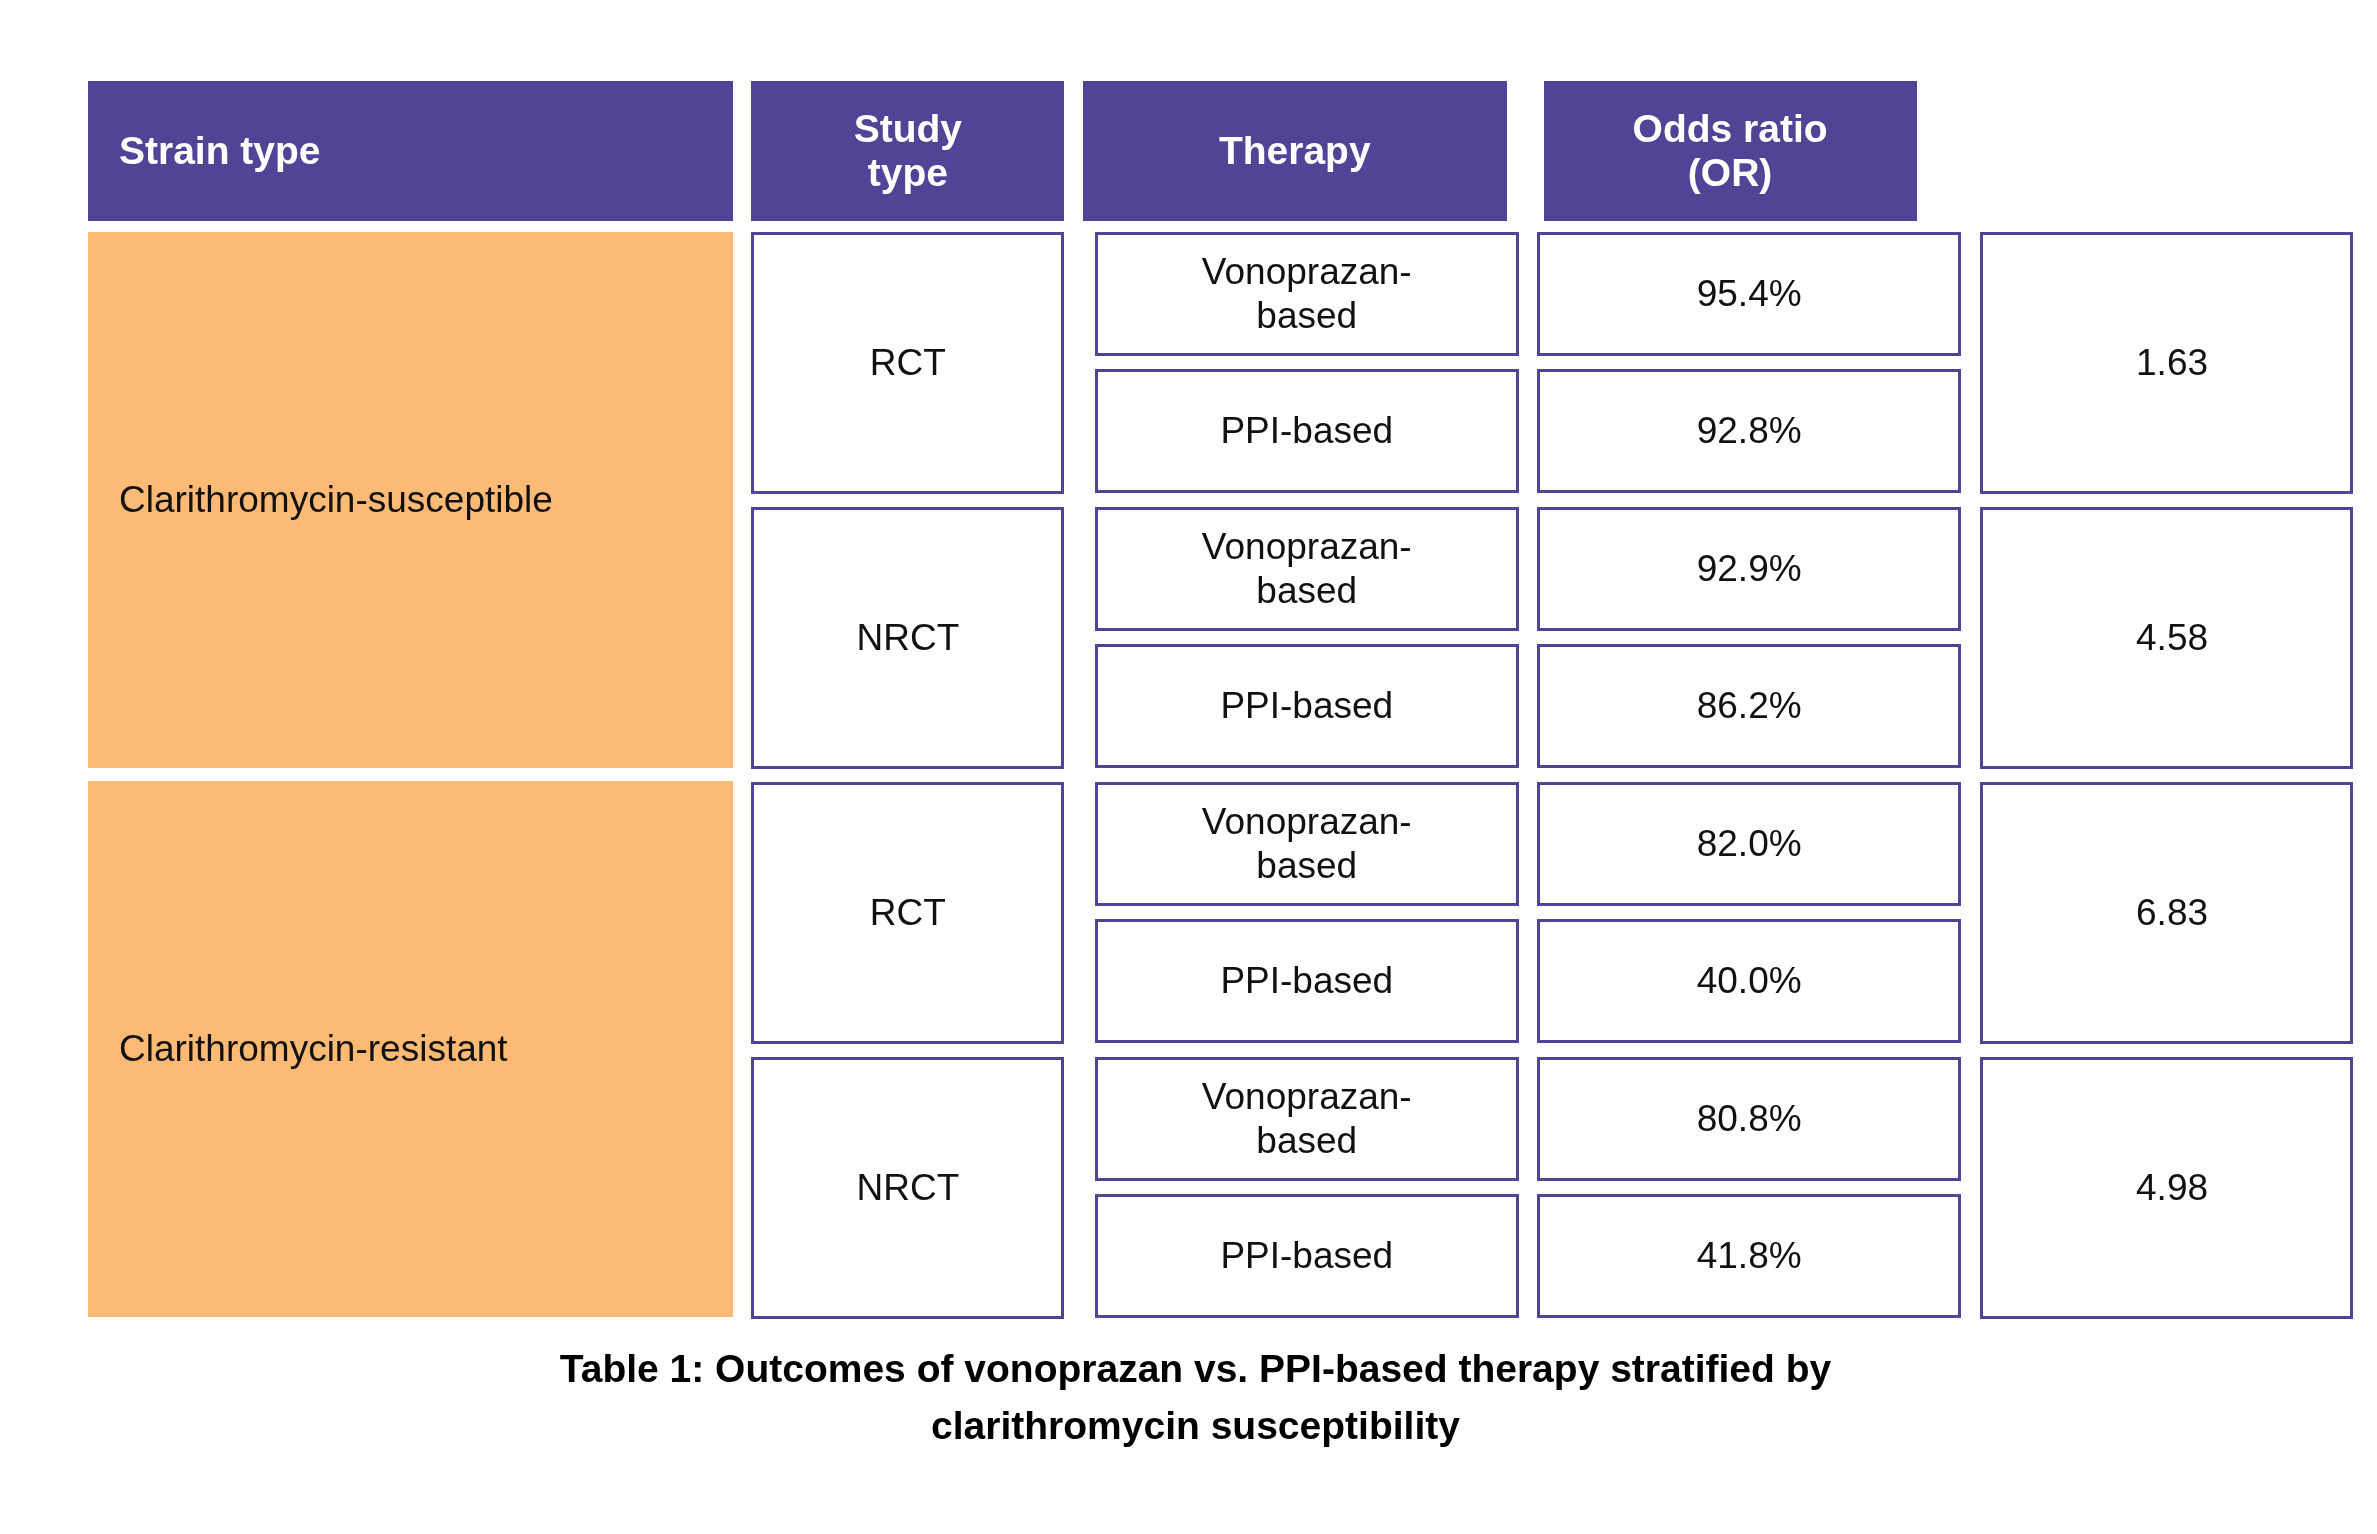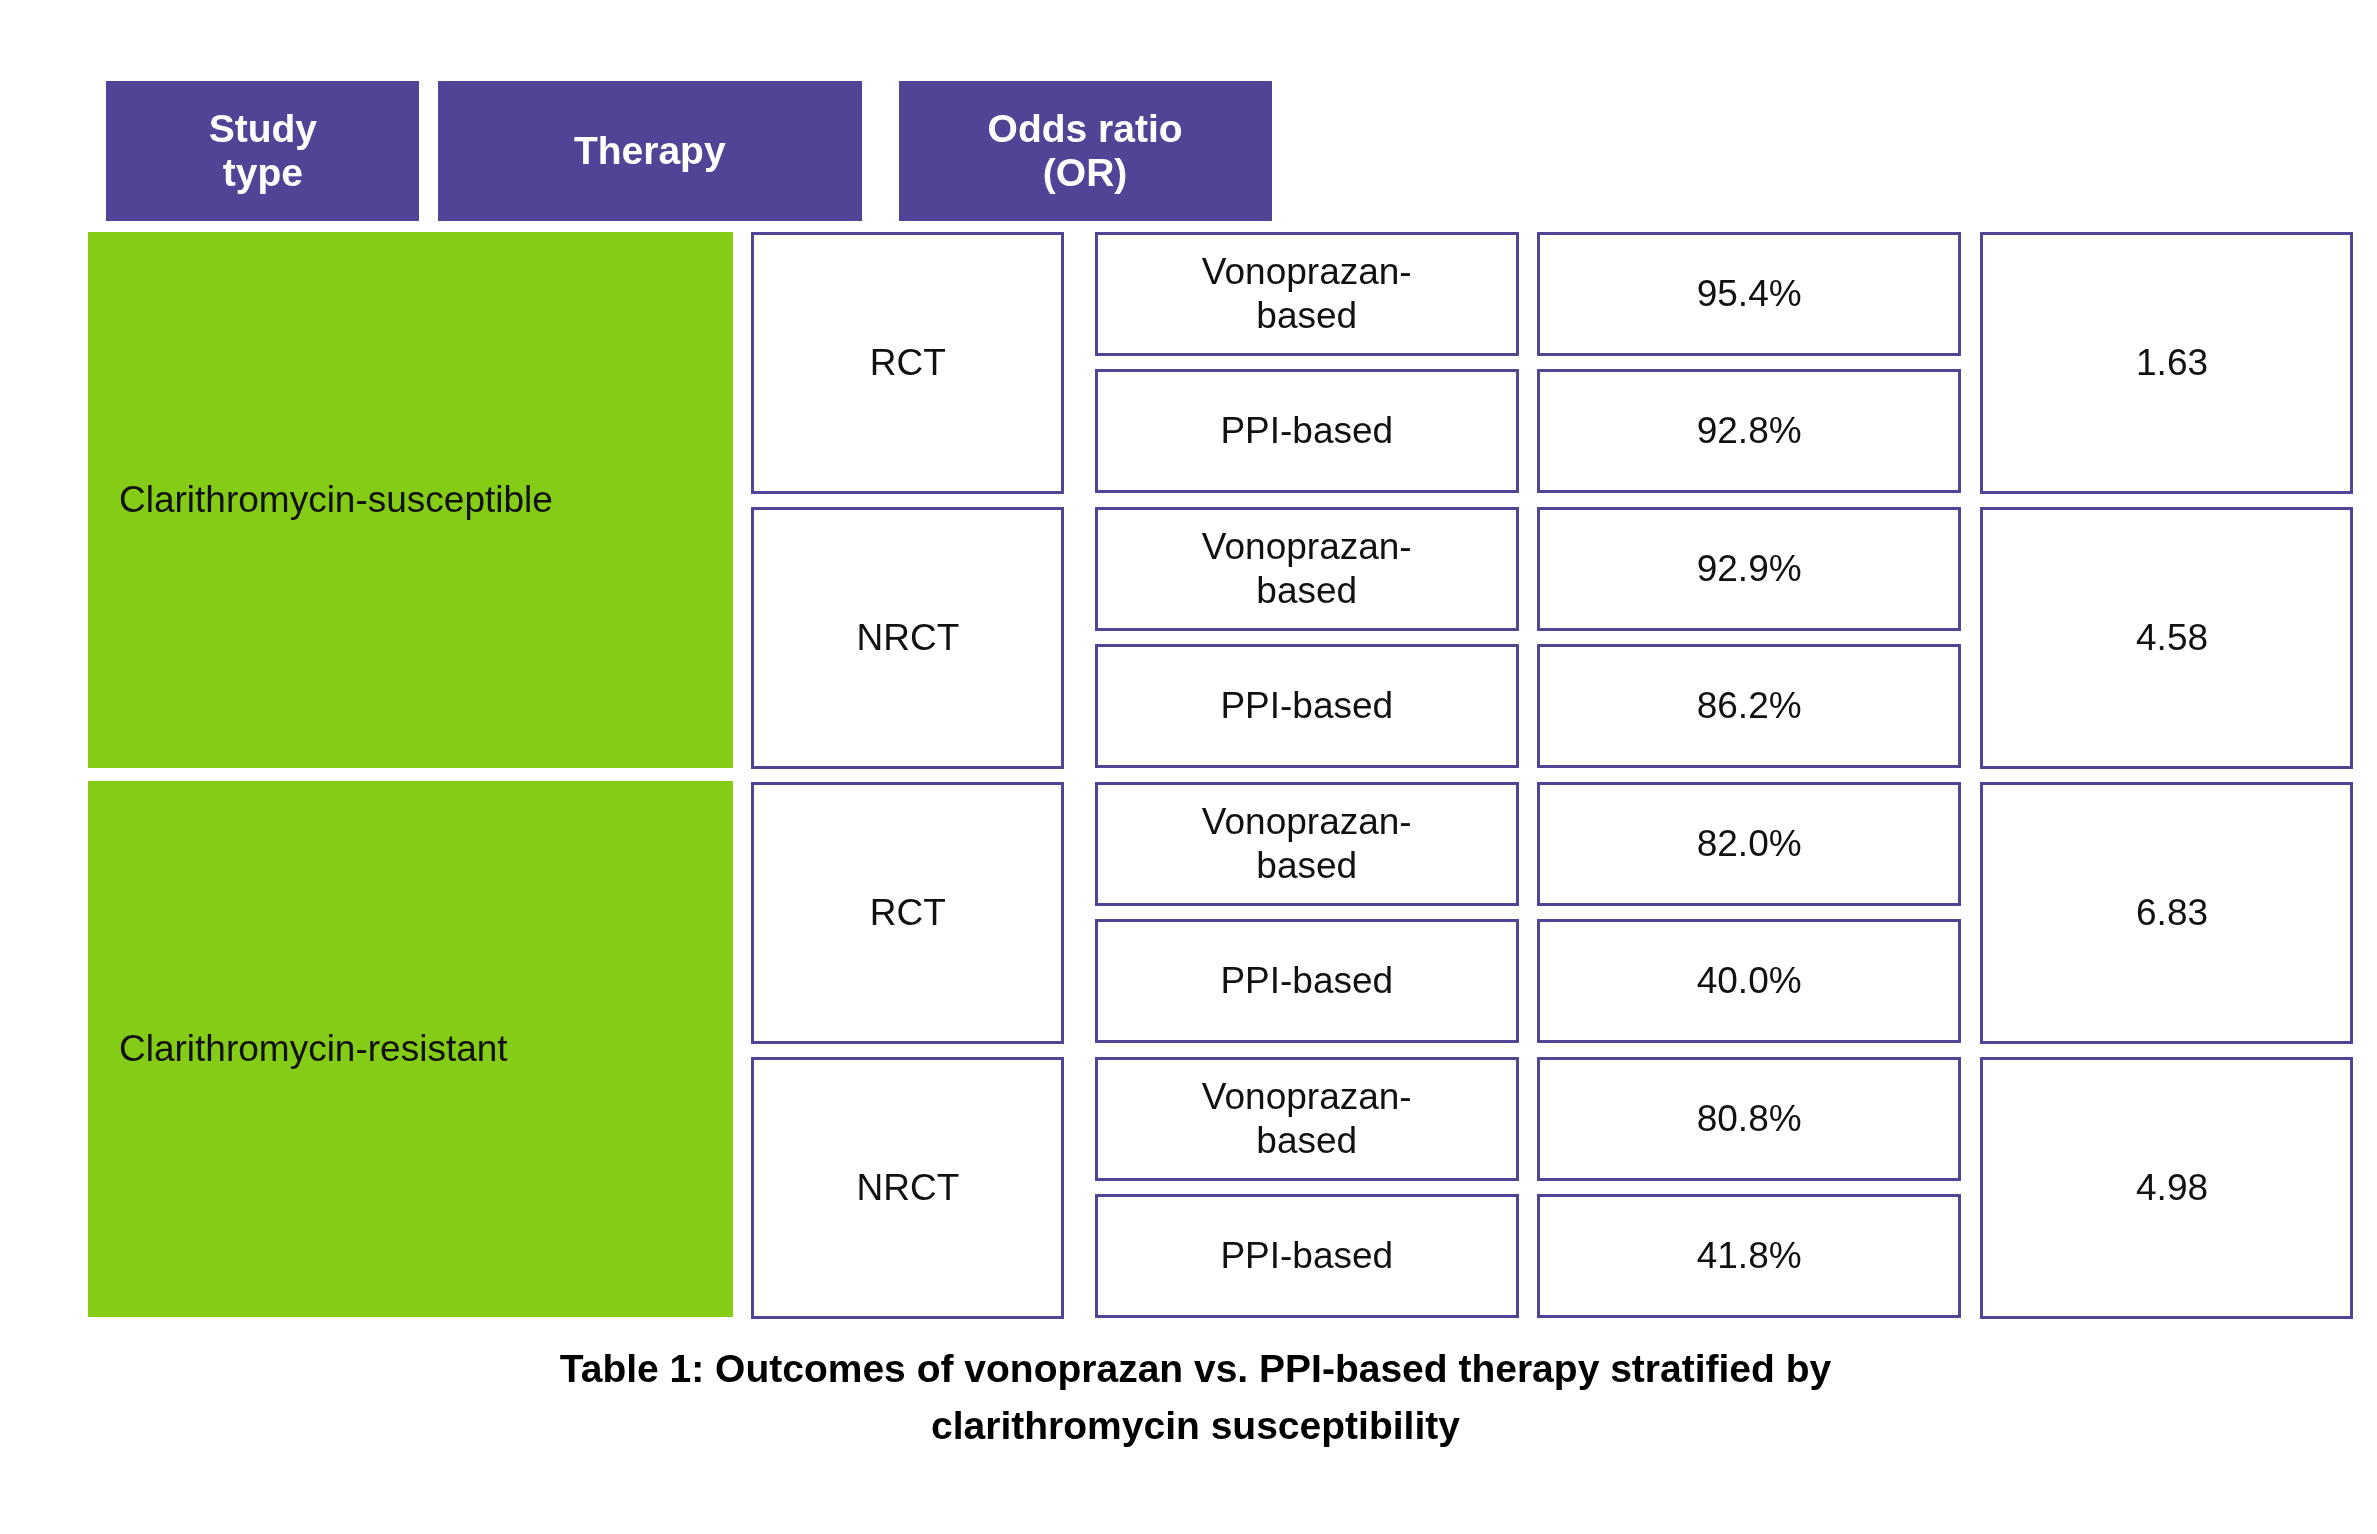--- a/index.html
+++ b/index.html
@@ -69,21 +69,21 @@
     align-items: stretch;
   }
 
   .strain-col {
     width: 645px;
     flex: 0 0 645px;
     display: flex;
     flex-direction: column;
   }
   .strain-block {
-    background: #84cc16;
+    background: #fdba74;
     display: flex;
     align-items: center;
     justify-content: flex-start;
     box-sizing: border-box;
     padding-left: 31px;
     color: #111111;
     font-size: 37px;
     line-height: 1.2;
   }
   .strain-block.b1 { height: 536px; margin-bottom: 13px; }
@@ -146,20 +146,23 @@
   }
 </style>
 </head>
 <body>
 
 <div class="page">
 
   <div class="table-wrap">
 
     <div class="header-row">
+      <div class="hcell left col-strain">
+        <span>Strain type</span>
+      </div>
       <div class="gap-x"></div>
 
       <div class="hcell col-study">
         <span>
           <span>Study</span><br>
           <span>type</span>
         </span>
       </div>
       <div class="gap-x"></div>
 

